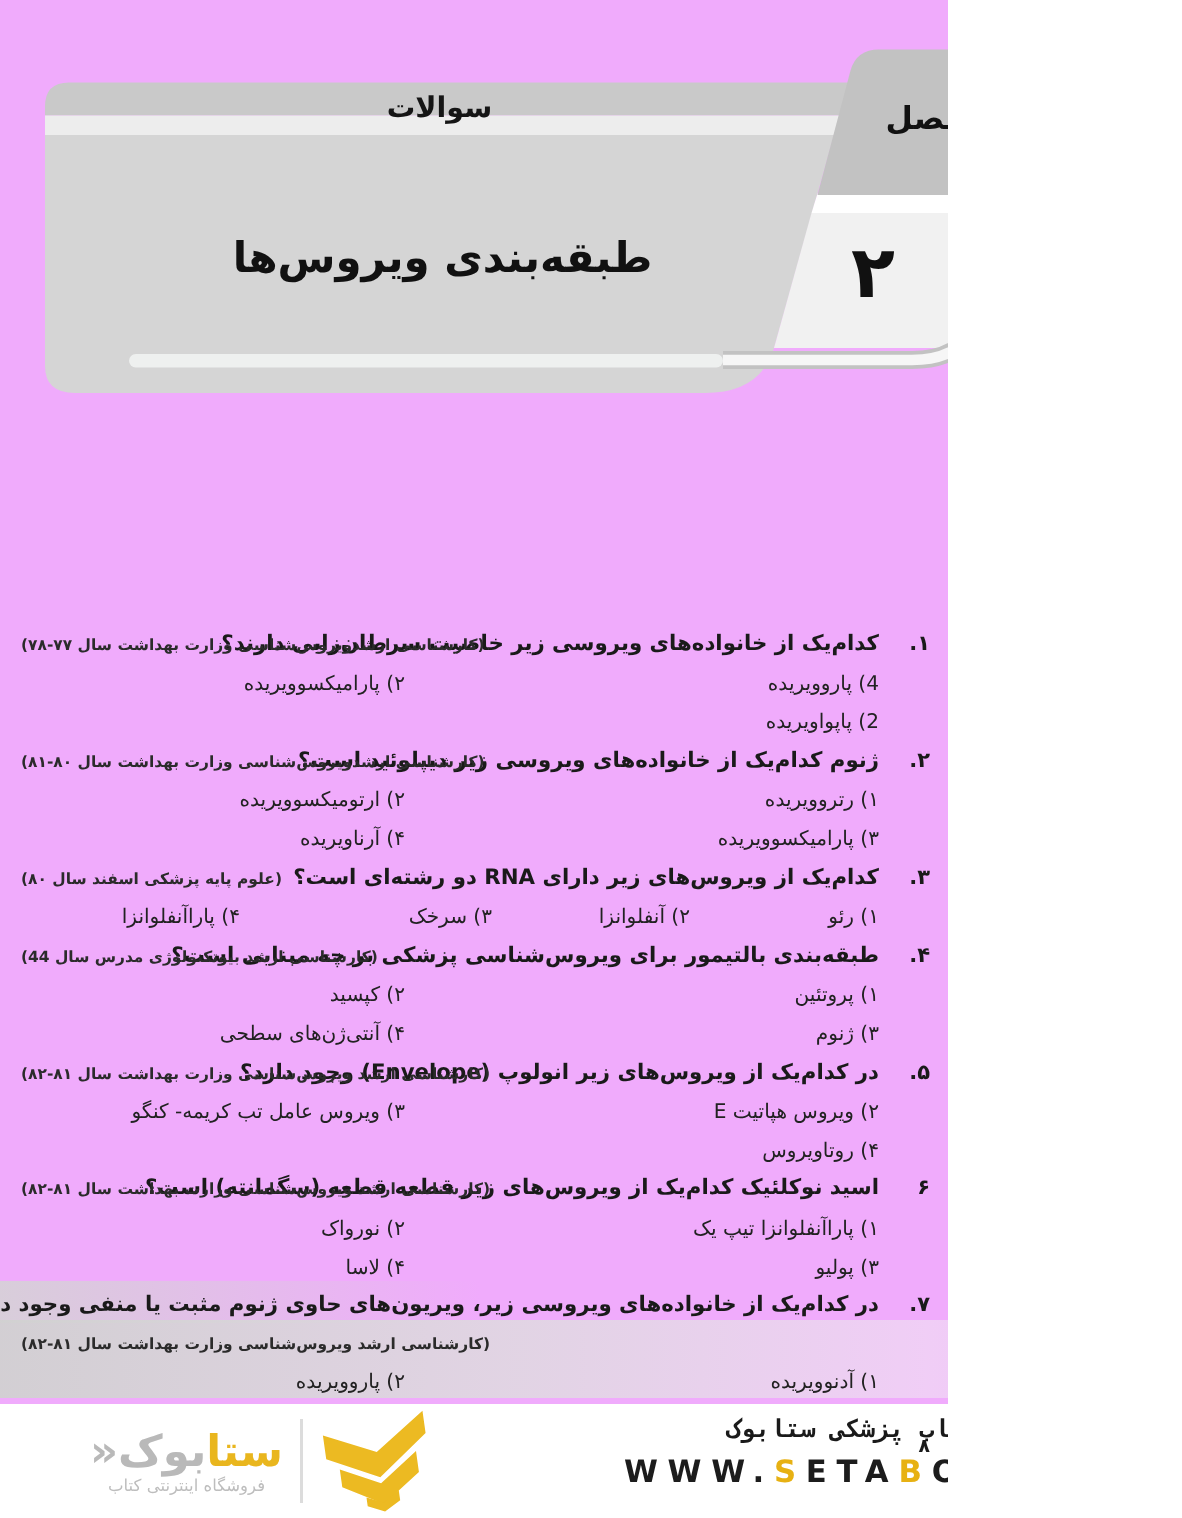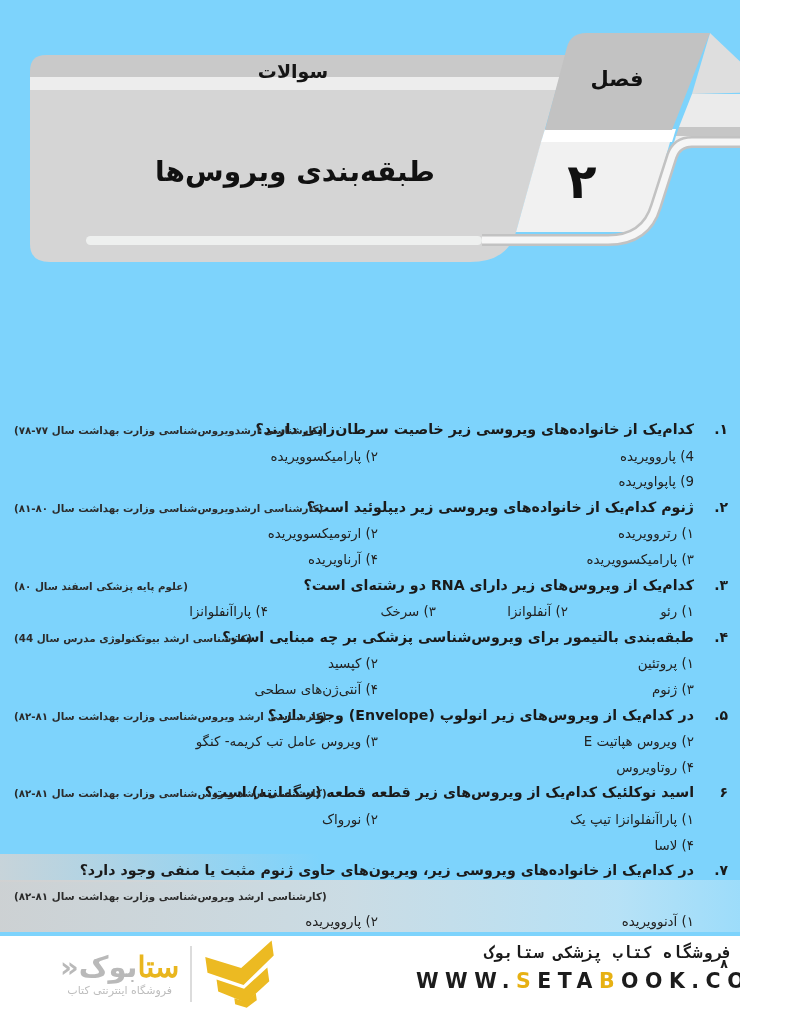--- a/index.html
+++ b/index.html
@@ -1,16 +1,16 @@
 <!DOCTYPE html>
 <html lang="fa"><head>
 <meta charset="utf-8">
 <style>
   html,body{margin:0;padding:0;background:#fff;}
-  .page{position:relative;width:740px;height:1012px;background:#7dd3fc;overflow:hidden;
+  .page{position:relative;width:632px;height:1012px;background:#f0abfc;overflow:hidden;
         font-family:"DejaVu Sans",sans-serif;color:#1a1a1a;}
   .header-art{position:absolute;top:0;left:0;}
   .header-art text{font-family:"DejaVu Sans",sans-serif;}
 
   
   .questions{position:absolute;top:417px;left:0;right:0;padding:0 12px 0 14px;
              direction:rtl;z-index:1;}
   .q{line-height:25.6px;}
   .q-head{display:flex;justify-content:space-between;align-items:baseline;}
   .q-main{display:flex;align-items:baseline;min-width:0;}
@@ -37,21 +37,21 @@
   .store-name{position:absolute;top:7px;right:56px;font-size:16.5px;font-weight:bold;
               direction:rtl;white-space:nowrap;font-family:Liberation Mono, monospace;}
   .website{position:absolute;top:33px;right:10px;font-size:20.5px;font-weight:bold;
            letter-spacing:6.5px;white-space:nowrap;font-family:"DejaVu Sans",sans-serif;}
   .seg-dark{color:#1c1c1c;} .seg-gold{color:#e7b113;}
   .logo{position:absolute;left:60px;top:4px;display:flex;align-items:center;
         direction:rtl;gap:11px;}
   .logo-divider{width:2px;height:56px;background:#dcdcdc;}
   .logo-text{display:flex;flex-direction:column;align-items:center;}
   .wordmark{font-size:29px;font-weight:bold;line-height:32px;direction:rtl;white-space:nowrap;}
-  .wordmark .gold{color:#e9b61e;font-family:Liberation Serif, serif;} .wordmark .gray{color:#b9b9b9;}
+  .wordmark .gold{color:#e9b61e;} .wordmark .gray{color:#b9b9b9;}
   .tagline{font-size:11px;color:#bdbdbd;margin-top:1px;white-space:nowrap;}
 </style>
 </head>
 <body>
 
 <div class="page">
 
   <svg class="header-art" width="788" height="300" viewBox="0 0 788 300">
 
     <path d="M46,55 L568,55 L561,77 L30,77 L30,71 Q30,55 46,55 Z" fill="#c9c9c9"></path>
@@ -92,21 +92,21 @@
       <div class="q-head">
         <span class="q-main">
           <span class="q-num">۱.</span>
           <span class="q-text">کدام‌یک از خانواده‌های ویروسی زیر خاصیت سرطان‌زایی دارند؟</span>
         </span>
         <span class="q-src">(کارشناسی ارشدویروس‌شناسی وزارت بهداشت سال ۷۷-۷۸)</span>
       </div>
       <div class="opts opts-2">
         <span class="opt">4) پاروویریده</span>
         <span class="opt">۲) پارامیکسوویریده</span>
-        <span class="opt">9) پاپواویریده</span>
+        <span class="opt">2) پاپواویریده</span>
       </div>
     </section>
 
     <section class="q">
       <div class="q-head">
         <span class="q-main">
           <span class="q-num">۲.</span>
           <span class="q-text">ژنوم کدام‌یک از خانواده‌های ویروسی زیر دیپلوئید است؟</span>
         </span>
         <span class="q-src">(کارشناسی ارشدویروس‌شناسی وزارت بهداشت سال ۸۰-۸۱)</span>
@@ -170,20 +170,21 @@
       <div class="q-head">
         <span class="q-main">
           <span class="q-num">۶</span>
           <span class="q-text">اسید نوکلئیک کدام‌یک از ویروس‌های زیر قطعه قطعه (سگمانته) است؟</span>
         </span>
         <span class="q-src">(کارشناسی ارشد ویروس‌شناسی وزارت بهداشت سال ۸۱-۸۲)</span>
       </div>
       <div class="opts opts-2">
         <span class="opt">۱) پاراآنفلوانزا تیپ یک</span>
         <span class="opt">۲) نورواک</span>
+        <span class="opt">۳) پولیو</span>
         <span class="opt">۴) لاسا</span>
       </div>
     </section>
 
     <section class="q">
       <div class="q-head">
         <span class="q-main">
           <span class="q-num">۷.</span>
           <span class="q-text">در کدام‌یک از خانواده‌های ویروسی زیر، ویریون‌های حاوی ژنوم مثبت یا منفی وجود دارد؟</span>
         </span>

